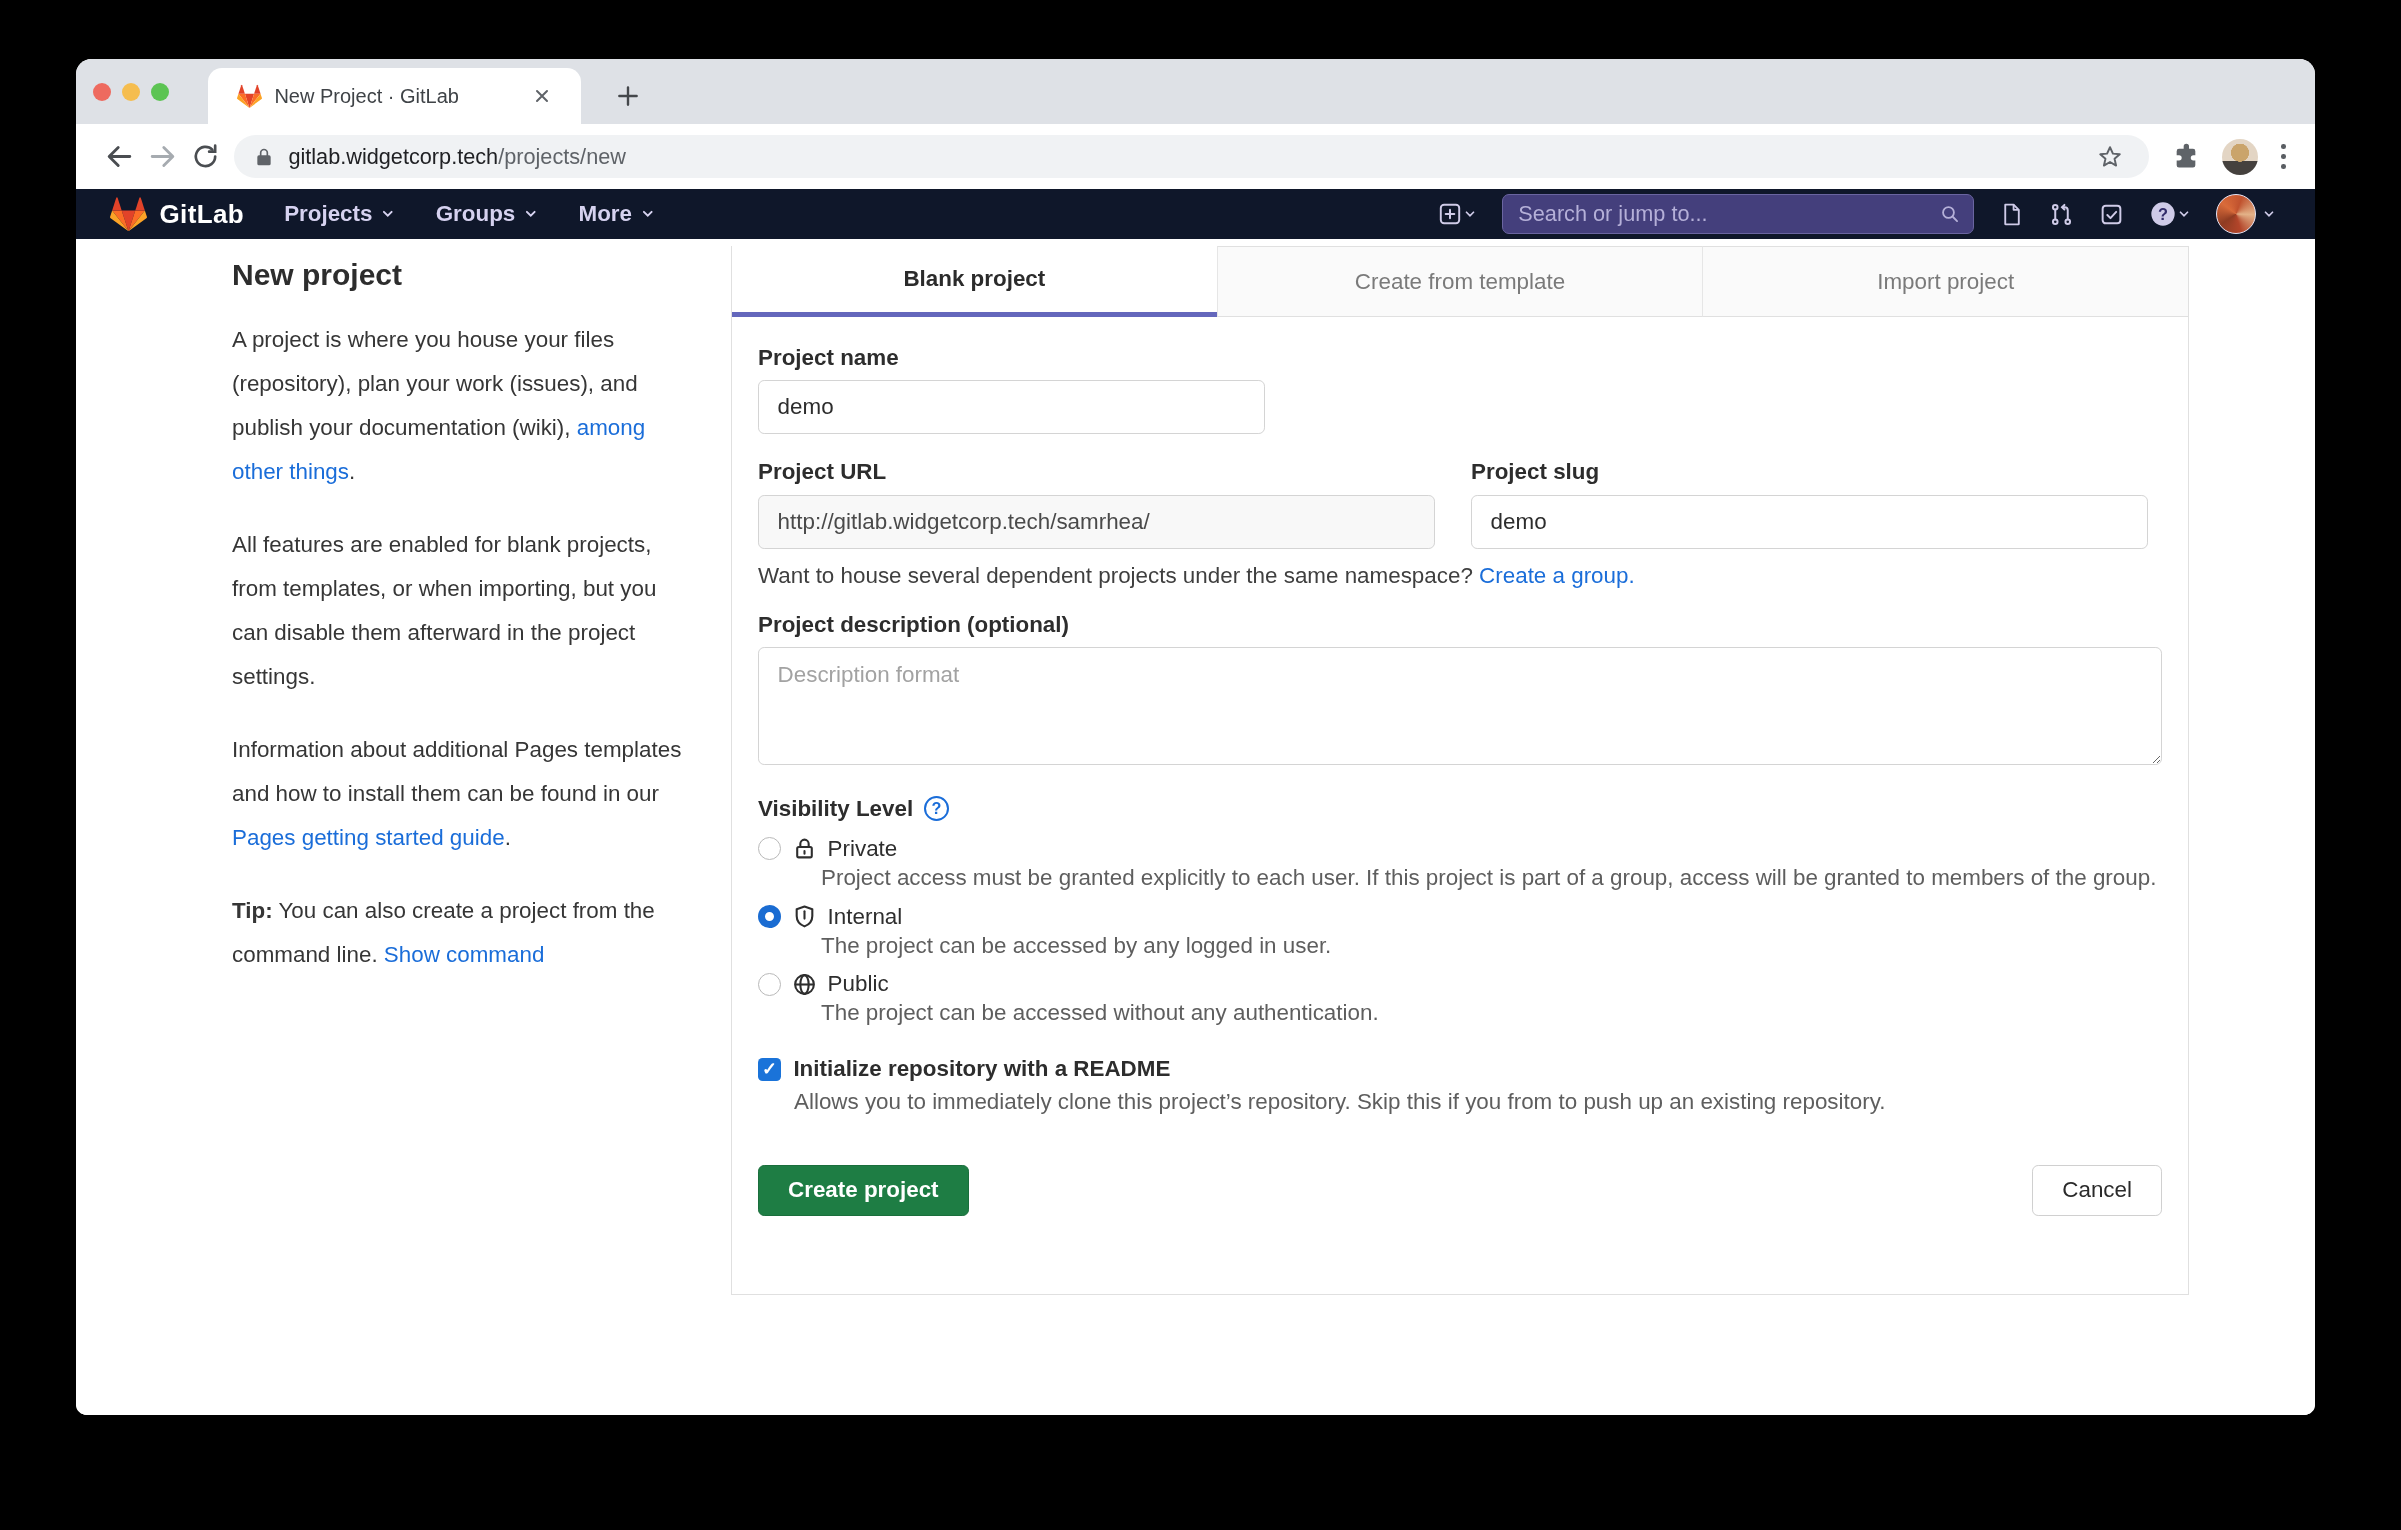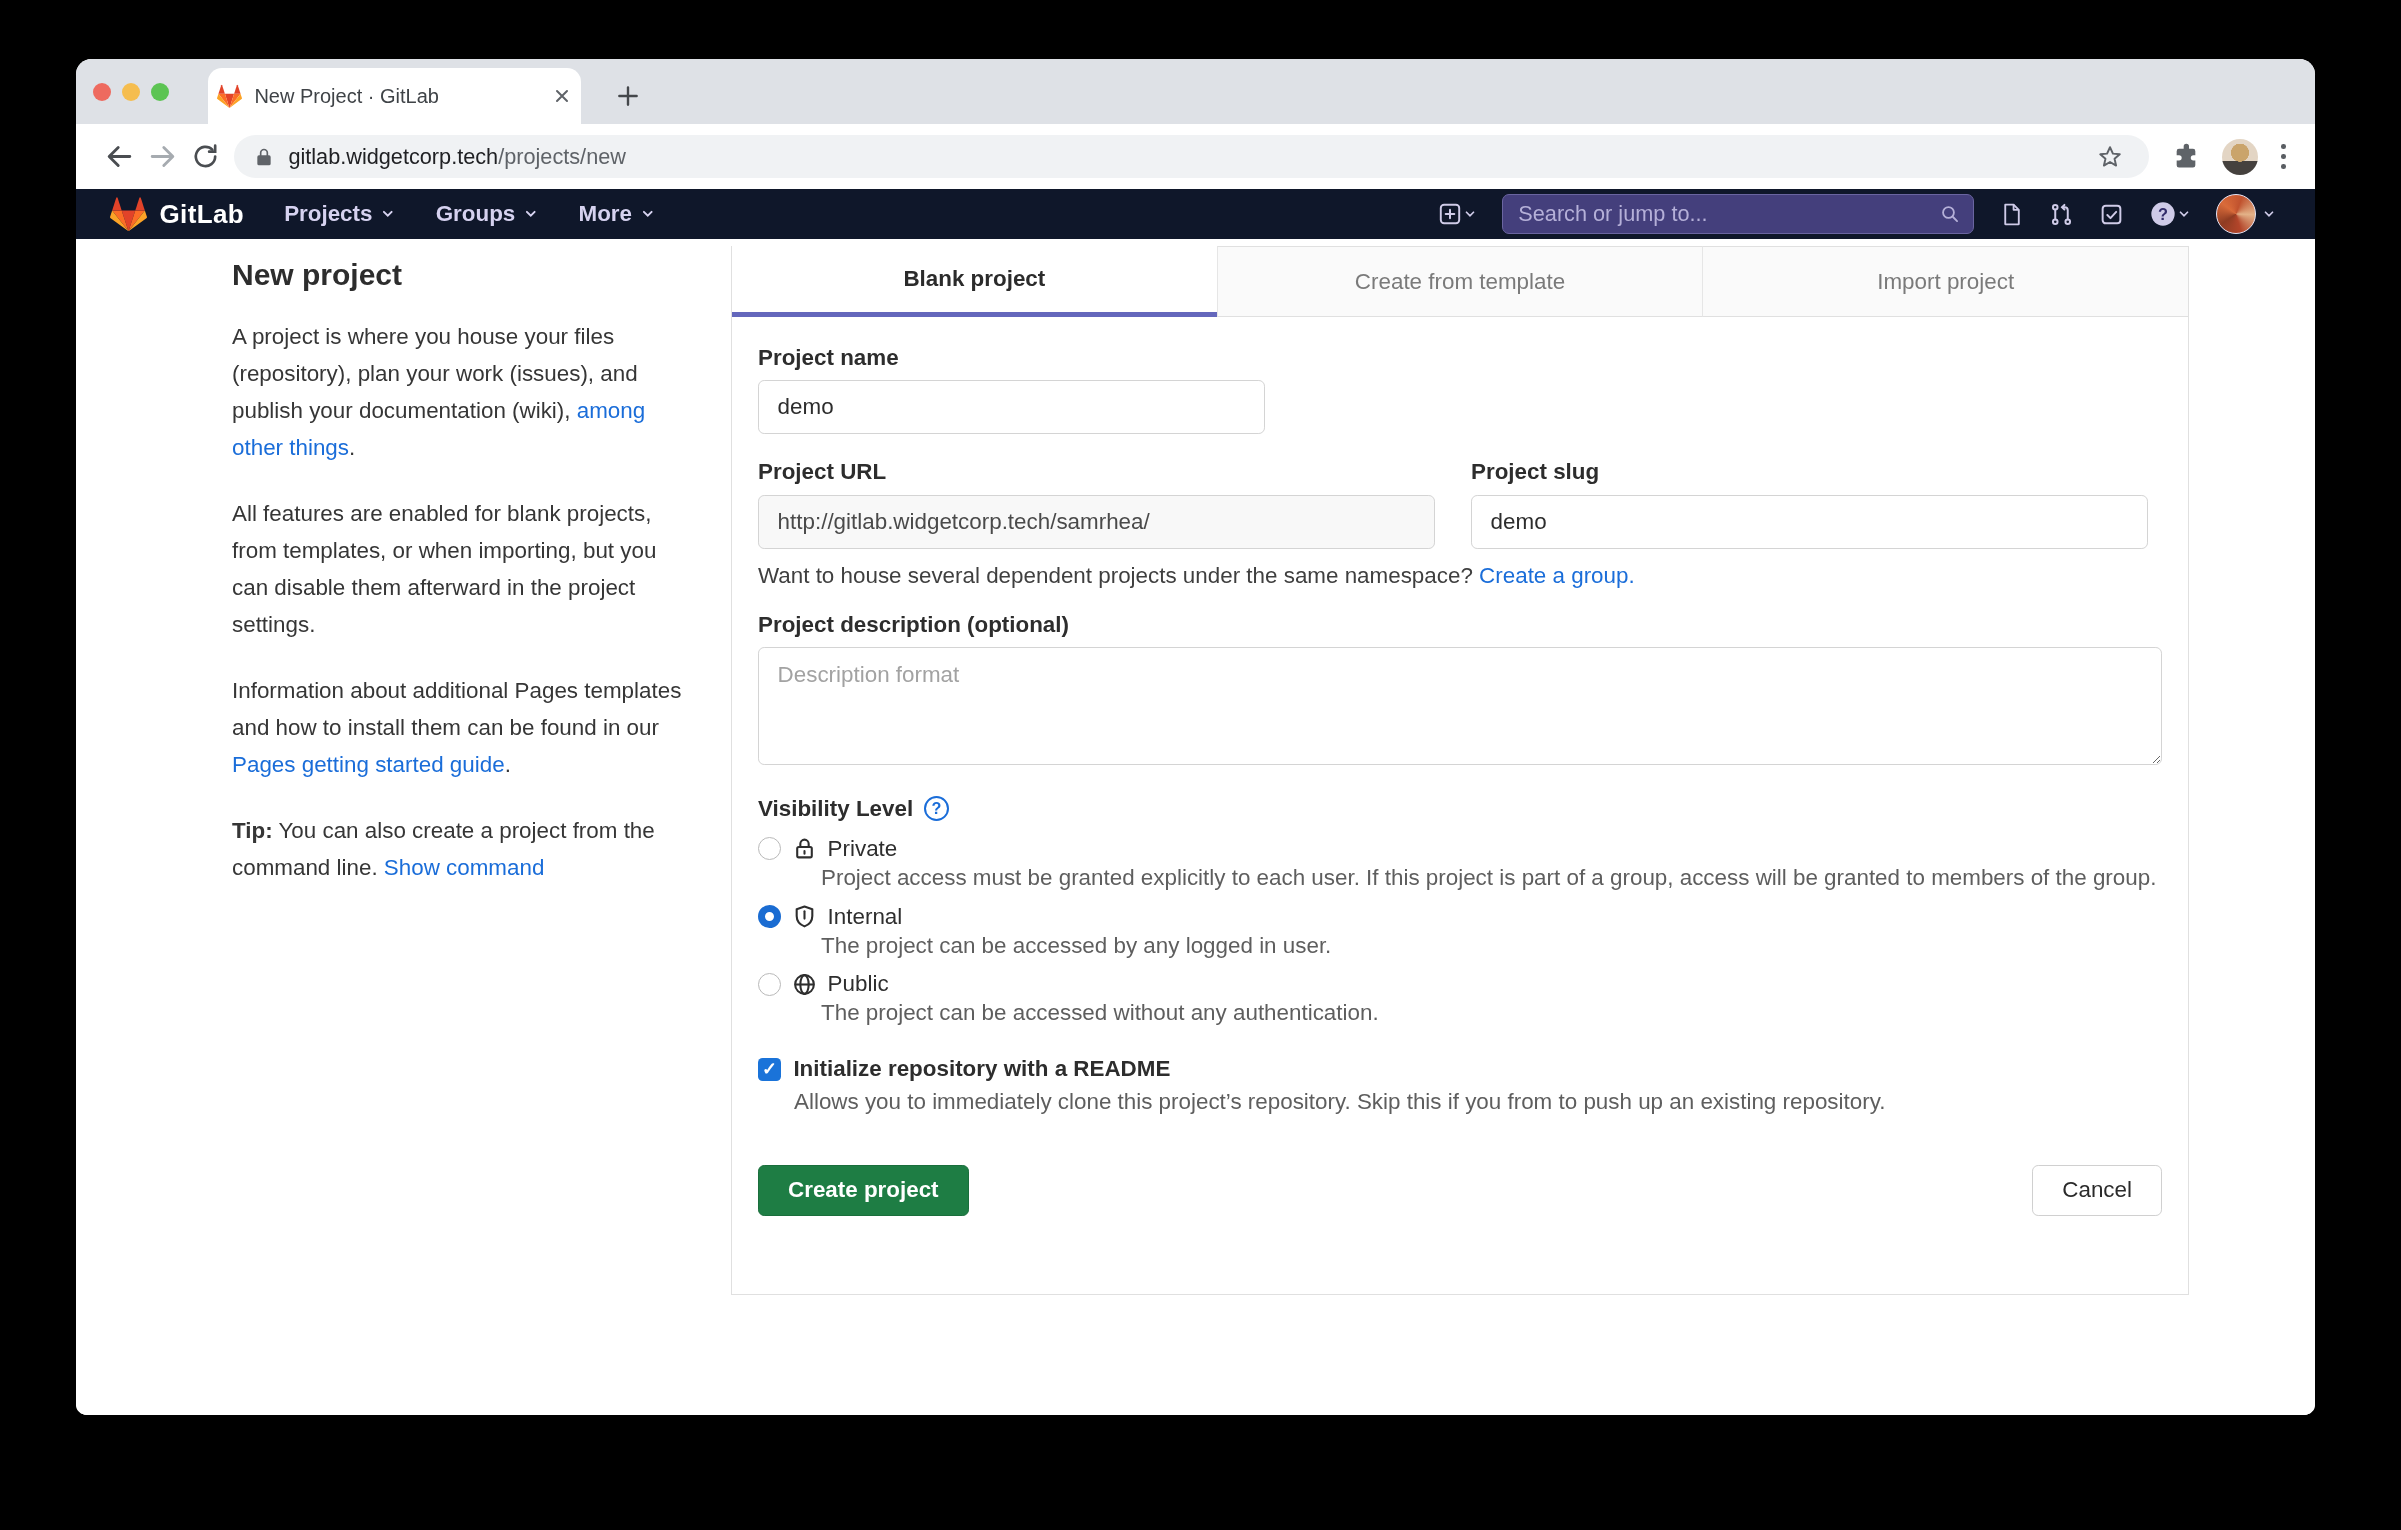--- a/index.html
+++ b/index.html
@@ -6,21 +6,21 @@
   html,body { width:2401px; height:1530px; background:#000; font-family:"Liberation Sans", sans-serif; }
   .window { position:absolute; left:76px; top:59px; width:2239px; height:1356px;
             border-radius:15.5px 15.5px 10.8px 10.8px; overflow:hidden; background:#fff; }
 
   
   .tabstrip { position:relative; height:65px; background:#dee1e6; }
   .lights { position:absolute; left:17px; top:0; height:65px; display:flex; align-items:center; gap:10.8px; }
   .light { width:18px; height:18px; border-radius:50%; }
   .light.red{ background:#ee6a5f; } .light.yellow{ background:#f5bd4f; } .light.green{ background:#5cc453; }
   .btab { position:absolute; left:132px; top:9.3px; width:373px; height:56px; background:#fff;
-          border-radius:14px 14px 0 0; display:flex; align-items:center; padding:0 9px; }
+          border-radius:14px 14px 0 0; display:flex; align-items:center; padding:0 29px; }
   .btab-title { font-size:20px; color:#3f4347; margin-left:12.4px; flex:1; white-space:nowrap; overflow:hidden; }
   .icon { display:inline-flex; align-items:center; justify-content:center; }
   .newtab { position:absolute; left:529px; top:14px; width:46px; height:46px; color:#44474b; }
 
   
   .toolbar { height:65px; background:#fff; display:flex; align-items:center; padding:0 21.7px; }
   .navbtn { width:43px; height:43px; color:#4a4d51; display:flex; align-items:center; justify-content:center; }
   .navbtn.disabled { color:#a6abb0; }
   .omnibox { flex:1; height:43px; background:#f0f2f4; border-radius:21.7px; margin:0 12.4px 0 7.7px;
              display:flex; align-items:center; padding:0 15.5px 0 20px; }
@@ -45,21 +45,21 @@
                display:flex; align-items:center; padding:0 12.4px 0 15.5px; }
   .gl-search .ph { color:#b5b0d8; font-size:21.7px; flex:1; }
   .gl-avatar { width:40px; height:40px; border-radius:50%;
       background: conic-gradient(from 20deg, #c0522e, #e3b288, #b3452a, #8f3c22, #d96b3a, #c0522e);
       border:1.5px solid #e8e5f5; }
 
   
   .content { position:relative; height:1177px; background:#fff; }
   .leftcol { position:absolute; left:156px; top:18.6px; width:456px; }
   .leftcol h1 { font-size:30px; font-weight:600; color:#2d2d2d; margin-bottom:26px; }
-  .leftcol p { font-size:22.4px; line-height:37px; color:#363636; margin-bottom:29px; }
+  .leftcol p { font-size:22.4px; line-height:44px; color:#363636; margin-bottom:29px; }
   a.link { color:#1a6dd9; text-decoration:none; cursor:pointer; }
 
   .panel { position:absolute; left:655px; top:7px; width:1458px; height:1049px;
            border:0.8px solid #e0e0e0; border-top:none; background:#fff; }
   .tabs { display:flex; height:71px; }
   .tab { flex:1; display:flex; align-items:center; justify-content:center; font-size:22.4px;
          background:#fafafa; color:#7a7a7a; border-bottom:0.8px solid #e0e0e0; border-top:0.8px solid #e0e0e0; }
   .tab + .tab { border-left:0.8px solid #e6e6e6; }
   .tab.active { background:#fff; color:#2b2b2b; font-weight:600; border-bottom:5.4px solid #6467bc; border-top:none; }
 

